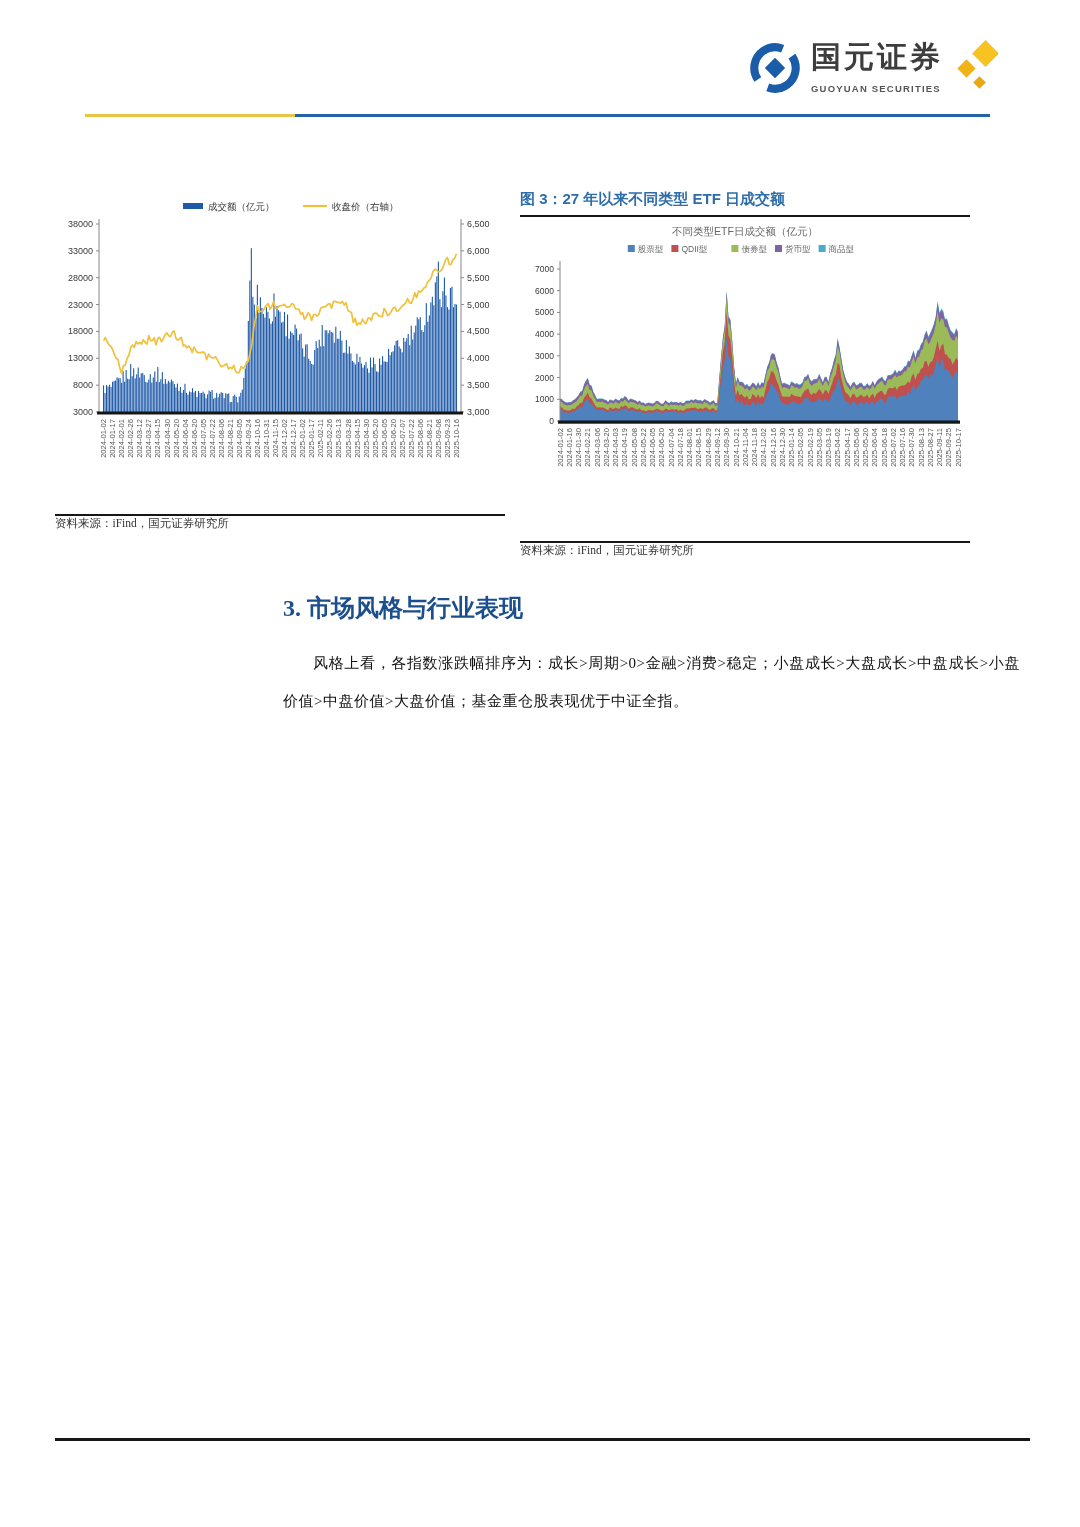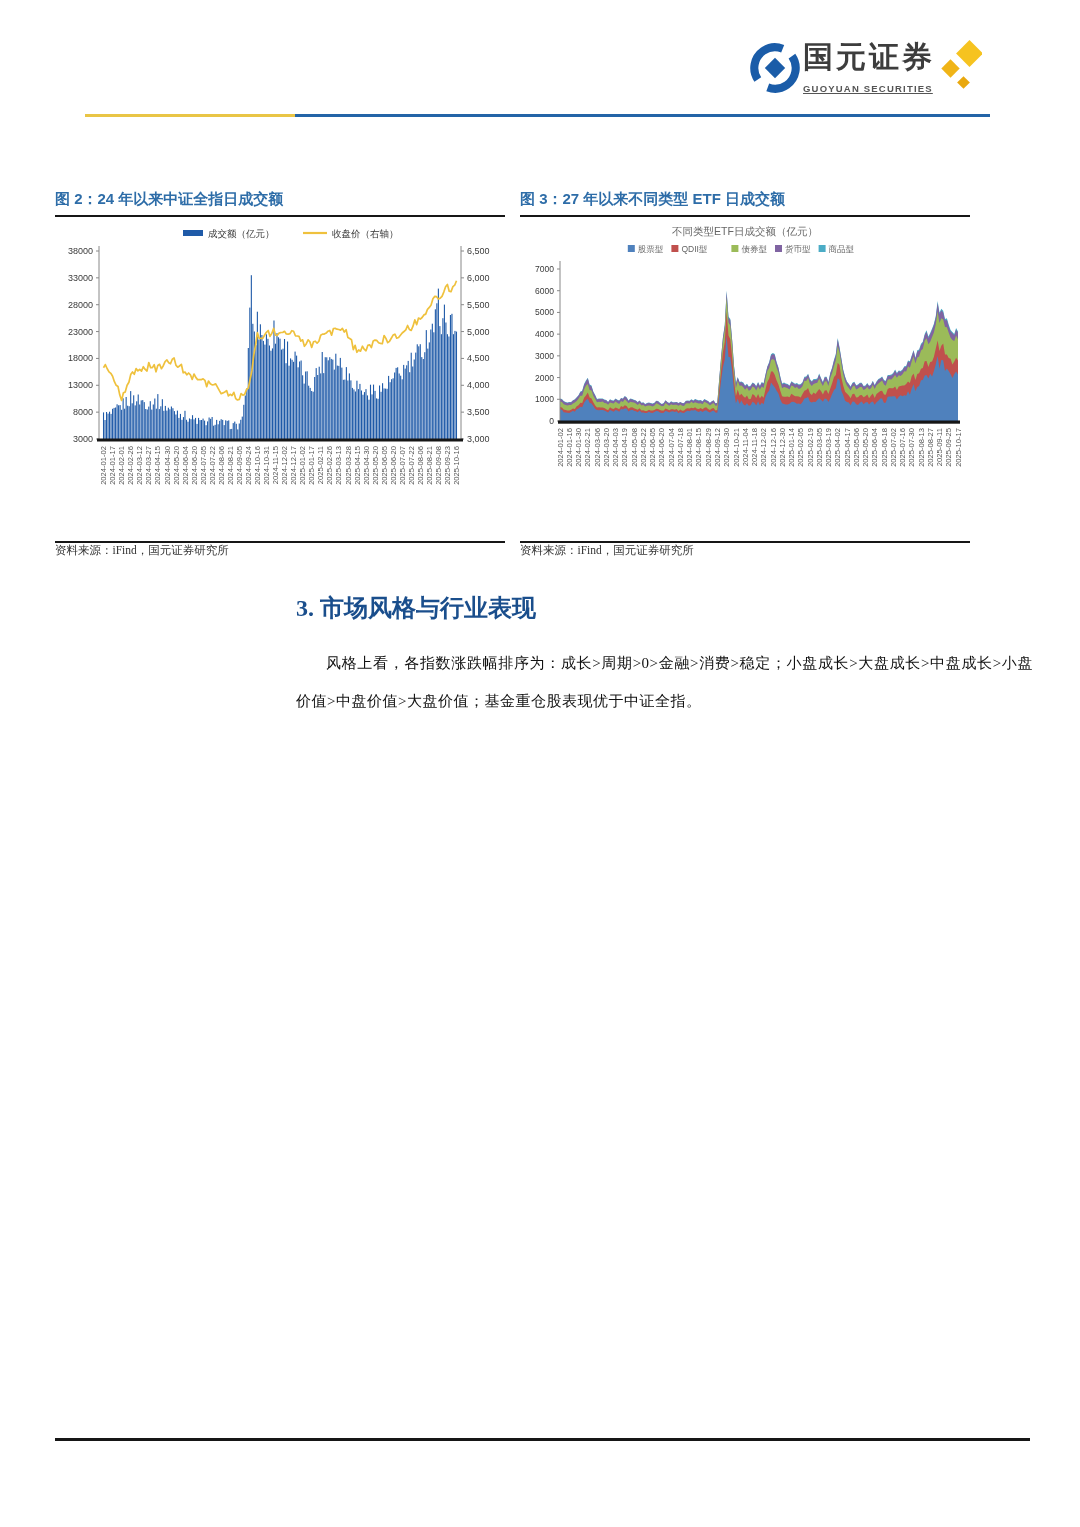--- a/index.html
+++ b/index.html
@@ -1,42 +1,42 @@
 <!DOCTYPE html>
 <html><head>
 <meta charset="utf-8">
 <style>
   html,body{margin:0;padding:0;background:#e8e8e8;}
   .page{position:relative;width:1080px;height:1527px;margin:0 auto;background:#ffffff;
         font-family:"Liberation Serif",serif;color:#111;overflow:hidden;}
 
   
-  .logo{position:absolute;top:40px;left:748px;display:flex;align-items:center;gap:1px;}
+  .logo{position:absolute;top:40px;left:748px;display:flex;align-items:center;gap:9px;}
   .logo-text{display:flex;flex-direction:column;line-height:1;}
   .logo-cn{font-family:"Liberation Sans",sans-serif;font-weight:bold;font-size:30px;
            color:#3d3d3d;letter-spacing:3px;}
   .logo-en{font-family:"Liberation Sans",sans-serif;font-weight:bold;font-size:9.5px;
-           color:#555;letter-spacing:1.2px;margin-top:12px;text-decoration:underline;}
+           color:#555;letter-spacing:1.2px;margin-top:12px;}
   .header-rule{position:absolute;top:114px;left:85px;width:905px;height:3px;display:flex;}
   .header-rule .seg-yellow{width:210px;background:#E9C546;}
   .header-rule .seg-blue{flex:1;background:#2364A7;}
 
   
   .figures{position:absolute;top:190px;left:55px;width:915px;display:flex;justify-content:space-between;}
   .figure{width:450px;}
   .figure-title{font-family:"Liberation Sans",sans-serif;font-weight:bold;font-size:15px;
                 color:#2E6DA8;padding-bottom:6px;border-bottom:2.5px solid #161616;}
   .figure-body{padding-top:4px;}
   .figure-body svg{display:block;width:450px;height:310px;}
   .figure-footer{border-top:2.5px solid #161616;margin-top:10px;padding-top:0;
                  font-size:11.5px;color:#333;}
   svg text{font-family:"Liberation Sans",sans-serif;}
 
   
-  .content{position:absolute;top:592px;left:296px;width:737px;}
+  .content{position:absolute;top:592px;left:283px;width:737px;}
   .section-heading{font-size:24px;font-weight:bold;color:#1A4E8C;margin:0 0 20px 0;}
   .content p{font-size:15px;line-height:38px;margin:0;text-indent:2em;text-align:justify;
              letter-spacing:0.5px;}
 
   
   .footer-rule{position:absolute;top:1438px;left:55px;width:975px;height:3px;background:#161616;}
   .footer-row{position:absolute;top:1452px;left:55px;width:975px;display:flex;
               justify-content:space-between;align-items:center;}
   .footer-disclaimer{font-size:15px;color:#222;}
   .footer-page{font-family:"Liberation Sans",sans-serif;font-weight:bold;font-size:14px;color:#111;}
@@ -61,21 +61,20 @@
       <rect x="23" y="38" width="9" height="9" transform="rotate(45 27.5 42.5)" fill="#E9A80E"></rect>
     </svg>
   </div>
   <div class="header-rule">
     <div class="seg-yellow"></div>
     <div class="seg-blue"></div>
   </div>
 
   <div class="figures">
     <div class="figure">
-      <div class="figure-title">图 2：24 年以来中证全指日成交额</div>
       <div class="figure-body">
         <svg id="chart1" viewBox="0 0 450 310">
             <line x1="44" y1="25" x2="44" y2="218" stroke="#888" stroke-width="1"></line>
             <line x1="406" y1="25" x2="406" y2="218" stroke="#888" stroke-width="1"></line>
             <line x1="41" y1="218" x2="44" y2="218" stroke="#888" stroke-width="1"></line>
             <text x="38" y="221" text-anchor="end" font-size="9" fill="#3a3a3a">3000</text>
             <line x1="41" y1="191.14285714285714" x2="44" y2="191.14285714285714" stroke="#888" stroke-width="1"></line>
             <text x="38" y="194.14285714285714" text-anchor="end" font-size="9" fill="#3a3a3a">8000</text>
             <line x1="41" y1="164.28571428571428" x2="44" y2="164.28571428571428" stroke="#888" stroke-width="1"></line>
             <text x="38" y="167.28571428571428" text-anchor="end" font-size="9" fill="#3a3a3a">13000</text>

